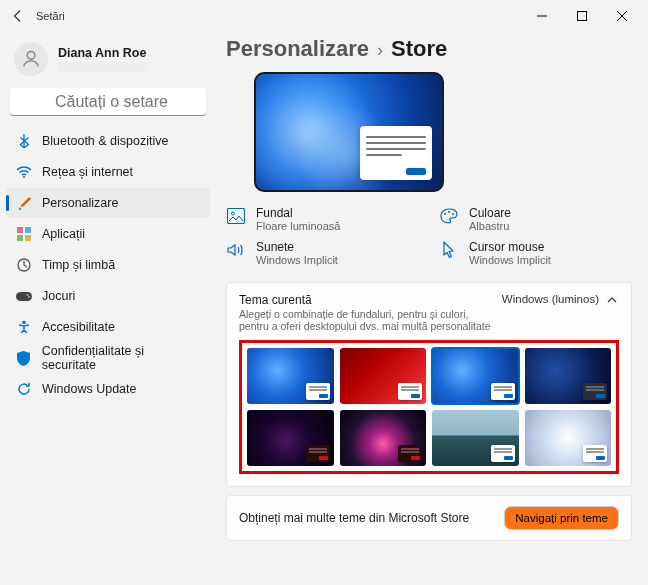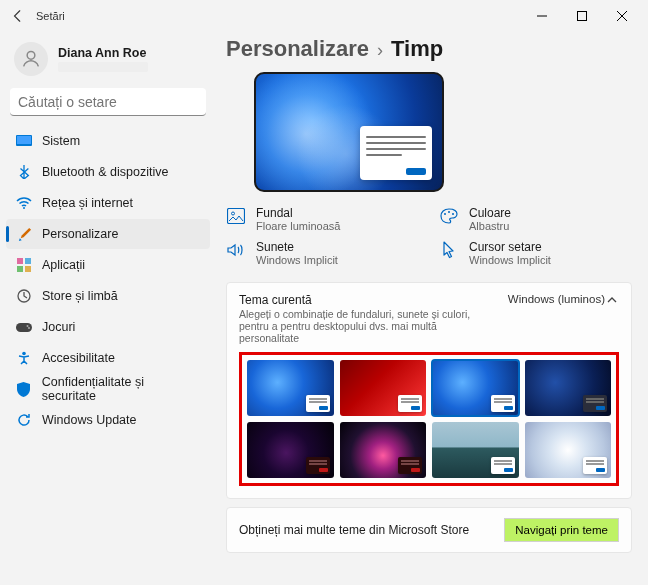--- a/index.html
+++ b/index.html
@@ -9,21 +9,21 @@
   .titlebar .title { font-size: 11px; margin-left: 6px; color:#333; }
   .titlebar .spacer { flex: 1; }
   .winbtn { width: 40px; height: 28px; display:flex; align-items:center; justify-content:center; }
   .app { display: flex; height: calc(585px - 32px); }
   .sidebar { width: 216px; padding: 4px 6px 12px 6px; }
   .profile { display: flex; align-items: center; padding: 6px 8px 10px 8px; gap:10px; }
   .avatar { width: 34px; height: 34px; border-radius: 50%; background:#e6e6e6; display:flex; align-items:center; justify-content:center; }
   .profile .name { font-size: 12.5px; font-weight:600; }
   .profile .mail { width: 90px; height: 10px; background:#eee; border-radius:2px; margin-top:2px;}
   .search { display:flex; align-items:center; background:#fff; border-radius:4px; height:28px; padding:0 8px; margin: 2px 4px 10px 4px; border-bottom:1.5px solid #888;}
-  .search input { border:none; outline:none; flex:1; font-size:14px; background:transparent;}
+  .search input { border:none; outline:none; flex:1; font-size:16px; background:transparent;margin-left:37px;}
   .nav { display:flex; flex-direction:column; gap:1px;}
   .nav-item { display:flex; align-items:center; height:30px; padding:0 10px; border-radius:4px; gap:10px; position:relative;}
   .nav-item.active { background:#eaeaea; }
   .nav-item.active::before { content:""; position:absolute; left:0; top:7px; bottom:7px; width:3px; background:#0067c0; border-radius:2px;}
   .nav-item .ico { width:16px; height:16px; display:flex; align-items:center; justify-content:center; font-size:13px;}
   .nav-item .lbl { font-size:12.5px; }
   .main { flex:1; padding: 0 16px 0 10px; overflow:hidden;}
   .crumb { display:flex; align-items:baseline; gap:8px; margin: 4px 0 10px 0;}
   .crumb .p1 { font-size:22px; font-weight:600; color:#555;}
   .crumb .sep { font-size:18px; color:#777;}
@@ -39,40 +39,40 @@
   .props { display:grid; grid-template-columns: 1fr 1fr; gap: 4px 20px; margin: 0 0 14px 0;}
   .prop { display:flex; align-items:flex-start; gap:10px; padding:2px 0;}
   .prop .pico { width:20px; height:20px; color:#0067c0; display:flex; align-items:center; justify-content:center;}
   .prop .t1 { font-size:12px;}
   .prop .t2 { font-size:11px; color:#666;}
   .panel { background:#fdfdfd; border:1px solid #e6e6e6; border-radius:4px; padding: 10px 12px 12px 12px; margin-bottom:8px;}
   .panel-head { display:flex; align-items:flex-start;}
   .panel-head .ht { flex:1;}
   .panel-head .h1 { font-size:12px; }
   .panel-head .h2 { font-size:10.5px; color:#666; margin-top:1px; max-width:260px;}
-  .panel-head .val { font-size:11.5px; color:#333; }
+  .panel-head .val { font-size:11.5px; color:#333; margin-right:6px;}
   .panel-head .chev { width:14px;height:14px;}
   .themes { border:3px solid #e30000; margin-top:8px; padding:5px; display:grid; grid-template-columns: repeat(4, 1fr); gap:6px;}
   .thumb { position:relative; height:56px; border-radius:3px; overflow:hidden; }
   .thumb .mini { position:absolute; right:4px; bottom:4px; width:24px; height:17px; background:#fff; border-radius:2px; box-shadow:0 1px 3px rgba(0,0,0,.3);}
   .thumb .mini::after{content:"";position:absolute;right:2px;bottom:2px;width:9px;height:4px;background:#0067c0;border-radius:1px;}
   .thumb .mini::before{content:"";position:absolute;left:3px;top:3px;right:3px;height:1.5px;background:#999;box-shadow:0 3px 0 #999;}
   .thumb.dark .mini{background:#2a2d3a;} .thumb.dark .mini::before{background:#666;box-shadow:0 3px 0 #666;} 
   .thumb.darkred .mini{background:#2a0a0a;} .thumb.darkred .mini::after{background:#c01818;} .thumb.darkred .mini::before{background:#764545;box-shadow:0 3px 0 #764545;}
   .thumb.sel { outline:2px solid #0067c0; outline-offset:-1px;}
   .t-bloom{background:radial-gradient(circle at 35% 40%,#5db0ff 0%,#1866d8 40%,#082a72 100%);}
   .t-santa{background:linear-gradient(135deg,#7a0000 0%,#b80000 40%,#ff3a3a 100%);}
   .t-bloomd{background:radial-gradient(circle at 35% 40%,#2250a8 0%,#0a1f55 60%,#030a22 100%);}
   .t-glow{background:radial-gradient(circle at 45% 55%,#4a1560 0%,#1a0530 40%,#030108 100%);}
   .t-flow{background:radial-gradient(circle at 50% 60%,#ff5aa0 0%,#a02080 25%,#201030 60%,#030108 100%);}
   .t-cap{background:linear-gradient(180deg,#a9c6d4 0%,#8fb7c8 45%,#2d5a5f 46%,#1a3a3f 100%);}
   .t-swirl{background:radial-gradient(circle at 50% 50%,#ffffff 0%,#d8e4f2 35%,#b8c8e0 70%,#98a8c8 100%);}
   .footer { background:#fdfdfd; border:1px solid #e6e6e6; border-radius:4px; padding: 10px 12px; display:flex; align-items:center;}
   .footer .ft { flex:1; font-size:12px;}
-  .footer .fbtn { background:#bef264; border:1px solid #d0d0d0; border-radius:0; padding:5px 10px; font-size:11.5px;}
+  .footer .fbtn { background:#f97316; border:1px solid #d0d0d0; border-radius:7px; padding:5px 10px; font-size:11.5px;}
   svg { display:block; }
 </style>
 </head>
 <body>
 
 <div class="titlebar">
   <div class="back">
     <svg width="14" height="14" viewBox="0 0 16 16">
         <path d="M10 2 4 8l6 6" stroke="#333" stroke-width="1.3" fill="none" stroke-linecap="round"></path>
       </svg>
@@ -113,29 +113,20 @@
     <div class="search">
       <input placeholder="Căutați o setare" style="">
       <svg width="14" height="14" viewBox="0 0 16 16">
           <circle cx="7" cy="7" r="5" stroke="#555" fill="none" stroke-width="1.3"></circle>
           <path d="M11 11l4 4" stroke="#555" stroke-width="1.3"></path>
         </svg>
     </div>
     <div class="nav">
       <div class="nav-item">
           <span class="ico">
-            <svg width="16" height="12" viewBox="0 0 16 12">
-              <rect x="0" y="0" width="16" height="11" rx="1" fill="#0078d4"></rect>
-              <rect x="1" y="1" width="14" height="8" fill="#40a0ff"></rect>
-            </svg>
-          </span>
-          <span class="lbl">Sistem</span>
-        </div>
-      <div class="nav-item">
-          <span class="ico">
             <svg width="12" height="14" viewBox="0 0 12 16">
               <path d="M6 0v16l5-4-9-8m9 0L2 12l4 4" stroke="#0078d4" stroke-width="1.5" fill="none"></path>
             </svg>
           </span>
           <span class="lbl">Bluetooth &amp; dispozitive</span>
         </div>
       <div class="nav-item">
           <span class="ico">
             <svg width="16" height="12" viewBox="0 0 16 12">
               <path d="M1 4c4-4 10-4 14 0M3.5 6.5c2.5-2.5 6.5-2.5 9 0M6 9c1-1 3-1 4 0" stroke="#0078d4" stroke-width="1.5" fill="none"></path>
@@ -164,21 +155,21 @@
           </span>
           <span class="lbl">Aplicații</span>
         </div>
       <div class="nav-item">
           <span class="ico">
             <svg width="14" height="14" viewBox="0 0 14 14">
               <circle cx="7" cy="7" r="6" fill="none" stroke="#555" stroke-width="1.3"></circle>
               <path d="M7 3v4l3 2" stroke="#555" stroke-width="1.3" fill="none"></path>
             </svg>
           </span>
-          <span class="lbl">Store și limbă</span>
+          <span class="lbl">Timp și limbă</span>
         </div>
       <div class="nav-item">
           <span class="ico">
             <svg width="16" height="11" viewBox="0 0 16 11">
               <rect x="0" y="1" width="16" height="9" rx="4.5" fill="#444"></rect>
               <circle cx="11.5" cy="4" r="1" fill="#aaa"></circle>
               <circle cx="13" cy="6" r="1" fill="#aaa"></circle>
             </svg>
           </span>
           <span class="lbl">Jocuri</span>
@@ -208,21 +199,21 @@
           </span>
           <span class="lbl">Windows Update</span>
         </div>
     </div>
   </div>
 
   <div class="main">
     <div class="crumb">
       <span class="p1">Personalizare</span>
       <span class="sep">›</span>
-      <span class="p2">Timp</span>
+      <span class="p2">Store</span>
     </div>
 
     <div class="preview">
       <div class="bloom"></div>
       <div class="card">
         <div class="line"></div>
           <div class="line"></div>
           <div class="line"></div>
           <div class="line" style="width:60%"></div>
         <div class="btn"></div>
@@ -269,31 +260,31 @@
             <div class="t2">Windows Implicit</div>
           </div>
       </div>
       <div class="prop">
         <span class="pico">
             <svg width="16" height="18" viewBox="0 0 16 18">
               <path d="M3 1l9 9-4 .5 2.5 5-2 1-2.5-5L3 14z" stroke="#0067c0" fill="none" stroke-width="1.2" stroke-linejoin="round"></path>
             </svg>
           </span>
         <div>
-            <div class="t1">Cursor setare</div>
+            <div class="t1">Cursor mouse</div>
             <div class="t2">Windows Implicit</div>
           </div>
       </div>
     </div>
 
     <div class="panel">
       <div class="panel-head">
         <div class="ht">
           <div class="h1">Tema curentă</div>
-          <div class="h2">Alegeți o combinație de fundaluri, sunete și culori, pentru a pentru desktopului dvs. mai multă personalitate</div>
+          <div class="h2">Alegeți o combinație de fundaluri, pentru și culori, pentru a oferi desktopului dvs. mai multă personalitate</div>
         </div>
         <div class="val">Windows (luminos)</div>
         <svg class="chev" viewBox="0 0 14 14">
             <path d="M3 9l4-4 4 4" stroke="#444" fill="none" stroke-width="1.3"></path>
           </svg>
       </div>
       <div class="themes">
         <div class="thumb t-bloom">
             <div class="mini"></div>
           </div>

